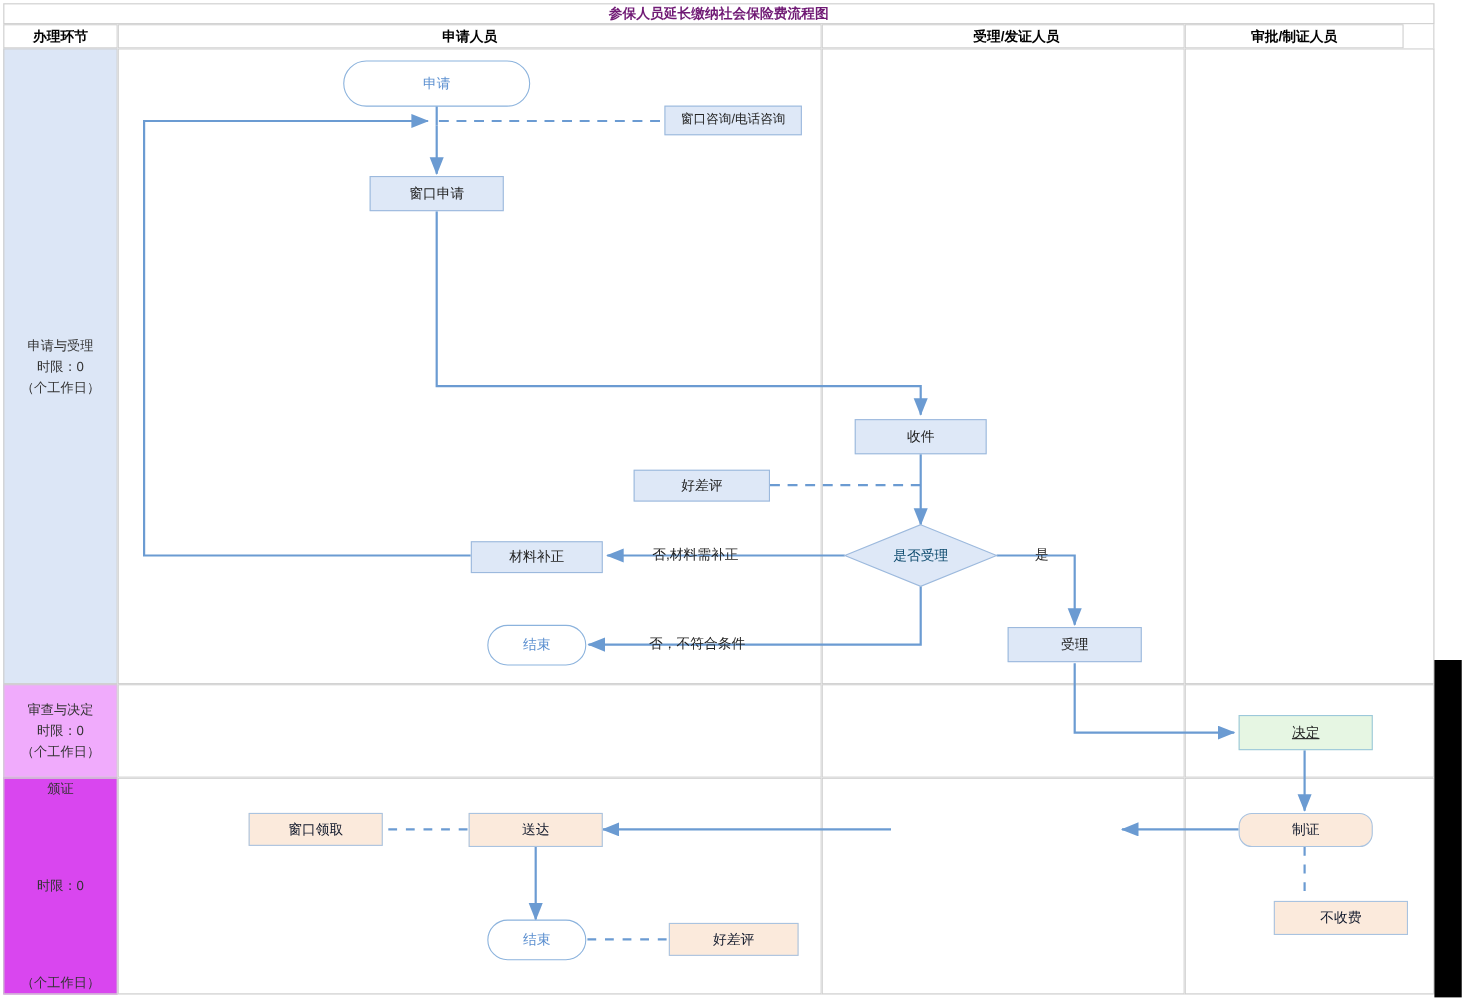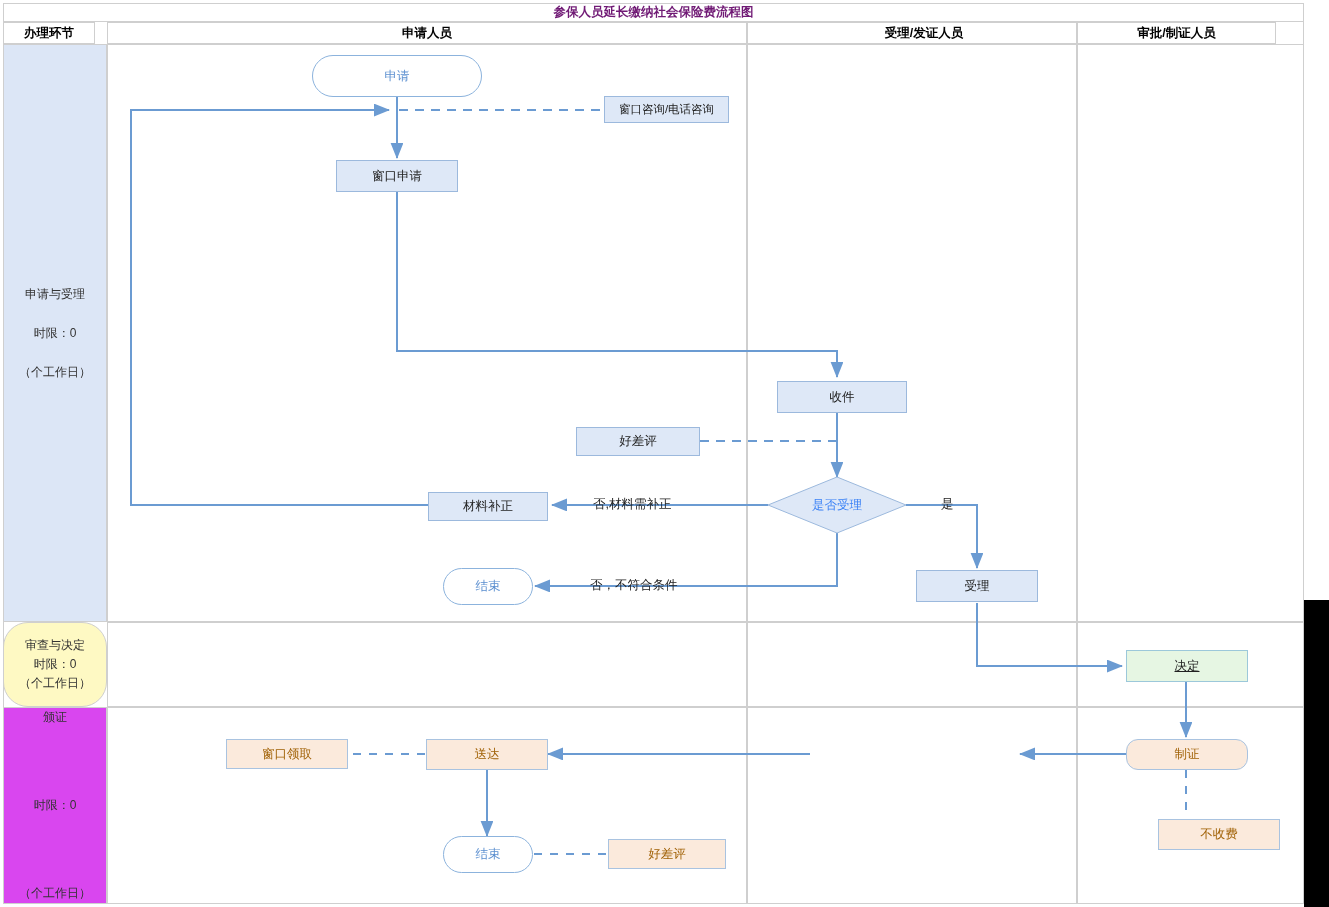--- a/index.html
+++ b/index.html
@@ -55,22 +55,22 @@
     position: absolute;
     left: 3px;
     width: 104px;
     border: 1px solid #cfcfcf;
     display: flex; flex-direction: column;
     align-items: center; justify-content: center;
     font-size: 12px; color: #333;
     line-height: 19px;
     text-align: center;
   }
-  .lane-1 { background: #dce6f6; gap: 20px; }
-  .lane-2 { background: #fef9c3; border-radius: 25px; }
+  .lane-1 { background: #dce6f6; }
+  .lane-2 { background: #f0abfc; }
   .lane-3 { background: #d946ef; justify-content: space-between; }
 
   
   .cell {
     position: absolute;
     border: 1px solid #cfcfcf;
     background: #ffffff;
   }
 
   
@@ -97,32 +97,32 @@
   }
   .n-green {
     background: #e6f6e3;
     border: 1px solid #9cc8da;
     color: #222;
     text-decoration: underline;
   }
   .n-orange {
     background: #fbeadc;
     border: 1px solid #a9c3e0;
-    color: #a16207;
+    color: #0f172a;
   }
   .n-term {
     background: #ffffff;
     border: 1.6px solid #8cb3dd;
     border-radius: 22px;
     color: #5b8fd0;
   }
   .n-diamond {
     background: transparent;
     border: none;
-    color: #3b82f6;
+    color: #0c4a6e;
     z-index: 3;
   }
 
   
   .edge-label {
     position: absolute;
     font-size: 12.5px;
     color: #222;
     background: transparent;
     white-space: nowrap;
@@ -139,21 +139,21 @@
 <body>
 
 <div id="page">
 
   <div class="frame"></div>
 
   <div class="title-bar">
     <span class="title-text">参保人员延长缴纳社会保险费流程图</span>
   </div>
 
-  <div class="hdr" style="left:3px;  width:92px;">
+  <div class="hdr" style="left:3px;  width:104px;">
       <span>办理环节</span>
     </div>
   <div class="hdr" style="left:107px;width:640px;">
       <span>申请人员</span>
     </div>
   <div class="hdr" style="left:747px;width:330px;padding-left:24px;">
       <span>受理/发证人员</span>
     </div>
   <div class="hdr" style="left:1077px;width:199px;">
       <span>审批/制证人员</span>
@@ -241,21 +241,21 @@
   </div>
 
   <div class="node n-blue" style="left:604px; top:96px; width:125px; height:27px;">
     <span style="font-size:11.5px;">窗口咨询/电话咨询</span>
   </div>
 
   <div class="node n-blue" style="left:336px; top:160px; width:122px; height:32px;">
     <span>窗口申请</span>
   </div>
 
-  <div class="node n-blue" style="left:777px; top:381px; width:130px; height:32px;">
+  <div class="node n-blue" style="left:777px; top:381px; width:120px; height:32px;">
     <span>收件</span>
   </div>
 
   <div class="node n-blue" style="left:576px; top:427px; width:124px; height:29px;">
     <span>好差评</span>
   </div>
 
   <div class="node n-blue" style="left:428px; top:492px; width:120px; height:29px;">
     <span>材料补正</span>
   </div>

